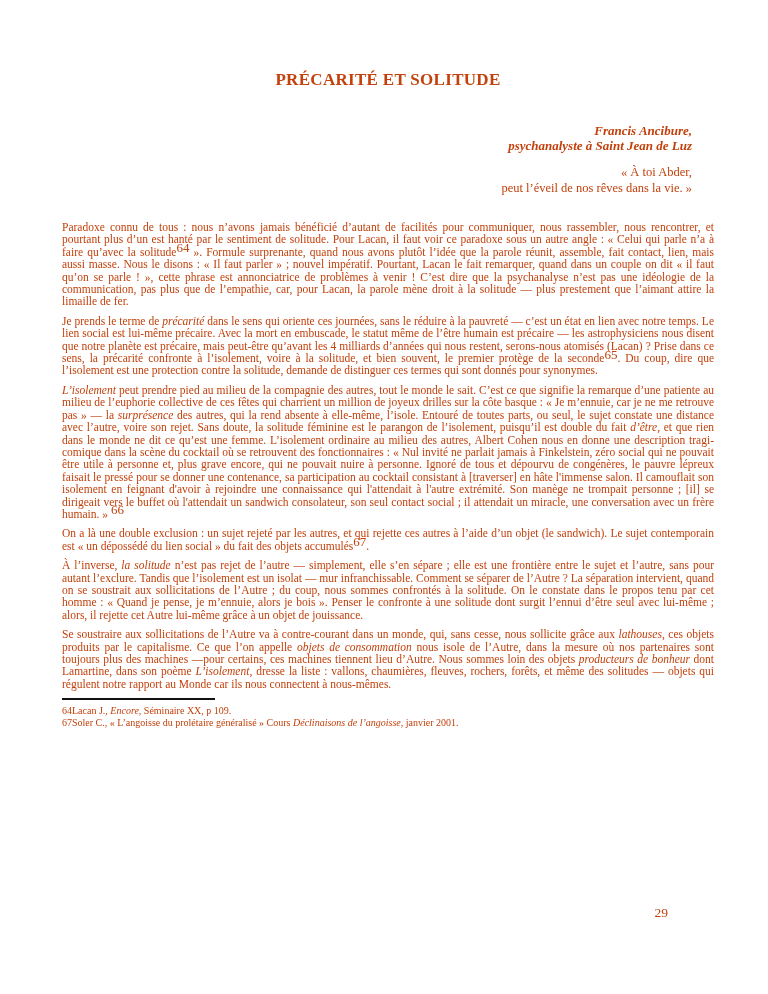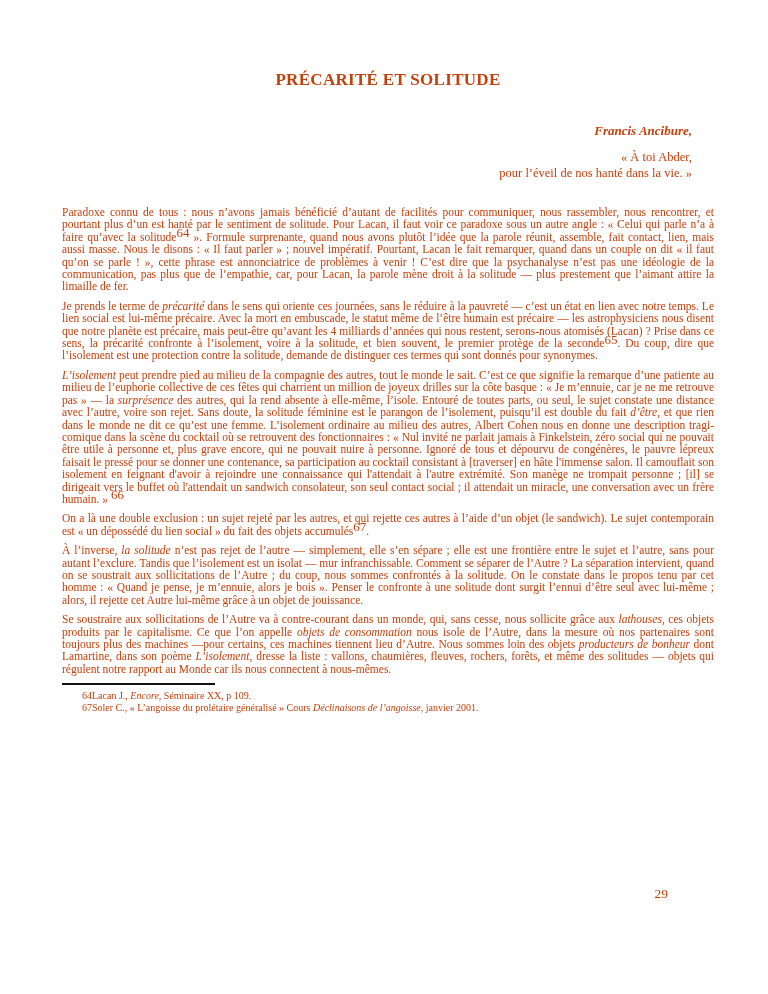--- a/index.html
+++ b/index.html
@@ -58,46 +58,46 @@
   .footnote-area { margin-top: 8px; }
   .footnote-separator {
     width: 153px;
     border: 0;
     border-top: 2px solid #111;
     margin: 0 0 5px 0;
   }
   .footnotes {
     font-size: 10px;
     line-height: 12.2px;
-    margin-left: 20px;
   }
   .footnotes .footnote { margin: 0; }
   .page-number {
     position: absolute;
-    top: 886px;
+    top: 905px;
     right: 100px;
     font-size: 13.5px;
   }
   i { font-style: italic; }
 </style>
 </head>
 <body>
 
 <div class="page">
   <div class="content">
 
     <div class="title">PRÉCARITÉ ET SOLITUDE</div>
 
     <div class="author-block">
       <div>Francis Ancibure,</div>
+      <div>psychanalyste à Saint Jean de Luz</div>
     </div>
 
     <div class="epigraph-block">
       <div>« À toi Abder,</div>
-      <div>pour l’éveil de nos hanté dans la vie. »</div>
+      <div>peut l’éveil de nos rêves dans la vie. »</div>
     </div>
 
     <div class="body-text">
         <p class="para"><span>Paradoxe connu de tous : nous n’avons jamais bénéficié d’autant de facilités pour communiquer, nous rassembler, nous rencontrer, et pourtant plus d’un est hanté par le sentiment de solitude. Pour Lacan, il faut voir ce paradoxe sous un autre angle : « Celui qui parle n’a à faire qu’avec la solitude</span><sup class="fn-ref">64</sup><span> ». Formule surprenante, quand nous avons plutôt l’idée que la parole réunit, assemble, fait contact, lien, mais aussi masse. Nous le disons : « Il faut parler » ; nouvel impératif. Pourtant, Lacan le fait remarquer, quand dans un couple on dit « il faut qu’on se parle ! », cette phrase est annonciatrice de problèmes à venir ! C’est dire que la psychanalyse n’est pas une idéologie de la communication, pas plus que de l’empathie, car, pour Lacan, la parole mène droit à la solitude — plus prestement que l’aimant attire la limaille de fer.</span></p>
         <p class="para"><span>Je prends le terme de </span><i>précarité</i><span> dans le sens qui oriente ces journées, sans le réduire à la pauvreté — c’est un état en lien avec notre temps. Le lien social est lui-même précaire. Avec la mort en embuscade, le statut même de l’être humain est précaire — les astrophysiciens nous disent que notre planète est précaire, mais peut-être qu’avant les 4 milliards d’années qui nous restent, serons-nous atomisés (Lacan) ? Prise dans ce sens, la précarité confronte à l’isolement, voire à la solitude, et bien souvent, le premier protège de la seconde</span><sup class="fn-ref">65</sup><span>. Du coup, dire que l’isolement est une protection contre la solitude, demande de distinguer ces termes qui sont donnés pour synonymes.</span></p>
         <p class="para"><i>L’isolement</i><span> peut prendre pied au milieu de la compagnie des autres, tout le monde le sait. C’est ce que signifie la remarque d’une patiente au milieu de l’euphorie collective de ces fêtes qui charrient un million de joyeux drilles sur la côte basque : « Je m’ennuie, car je ne me retrouve pas » — la </span><i>surprésence</i><span> des autres, qui la rend absente à elle-même, l’isole. Entouré de toutes parts, ou seul, le sujet constate une distance avec l’autre, voire son rejet. Sans doute, la solitude féminine est le parangon de l’isolement, puisqu’il est double du fait </span><i>d’être</i><span>, et que rien dans le monde ne dit ce qu’est une femme. L’isolement ordinaire au milieu des autres, Albert Cohen nous en donne une description tragi-comique dans la scène du cocktail où se retrouvent des fonctionnaires : « Nul invité ne parlait jamais à Finkelstein, zéro social qui ne pouvait être utile à personne et, plus grave encore, qui ne pouvait nuire à personne. Ignoré de tous et dépourvu de congénères, le pauvre lépreux faisait le pressé pour se donner une contenance, sa participation au cocktail consistant à [traverser] en hâte l'immense salon. Il camouflait son isolement en feignant d'avoir à rejoindre une connaissance qui l'attendait à l'autre extrémité. Son manège ne trompait personne ; [il] se dirigeait vers le buffet où l'attendait un sandwich consolateur, son seul contact social ; il attendait un miracle, une conversation avec un frère humain. » </span><sup class="fn-ref">66</sup></p>
         <p class="para"><span>On a là une double exclusion : un sujet rejeté par les autres, et qui rejette ces autres à l’aide d’un objet (le sandwich). Le sujet contemporain est « un dépossédé du lien social » du fait des objets accumulés</span><sup class="fn-ref">67</sup><span>.</span></p>
         <p class="para"><span>À l’inverse, </span><i>la solitude</i><span> n’est pas rejet de l’autre — simplement, elle s’en sépare ; elle est une frontière entre le sujet et l’autre, sans pour autant l’exclure. Tandis que l’isolement est un isolat — mur infranchissable. Comment se séparer de l’Autre ? La séparation intervient, quand on se soustrait aux sollicitations de l’Autre ; du coup, nous sommes confrontés à la solitude. On le constate dans le propos tenu par cet homme : « Quand je pense, je m’ennuie, alors je bois ». Penser le confronte à une solitude dont surgit l’ennui d’être seul avec lui-même ; alors, il rejette cet Autre lui-même grâce à un objet de jouissance.</span></p>
         <p class="para"><span>Se soustraire aux sollicitations de l’Autre va à contre-courant dans un monde, qui, sans cesse, nous sollicite grâce aux </span><i>lathouses</i><span>, ces objets produits par le capitalisme. Ce que l’on appelle </span><i>objets de consommation</i><span> nous isole de l’Autre, dans la mesure où nos partenaires sont toujours plus des machines —pour certains, ces machines tiennent lieu d’Autre. Nous sommes loin des objets </span><i>producteurs de bonheur</i><span> dont Lamartine, dans son poème </span><i>L’isolement</i><span>, dresse la liste : vallons, chaumières, fleuves, rochers, forêts, et même des solitudes — objets qui régulent notre rapport au Monde car ils nous connectent à nous-mêmes.</span></p>
       </div>

